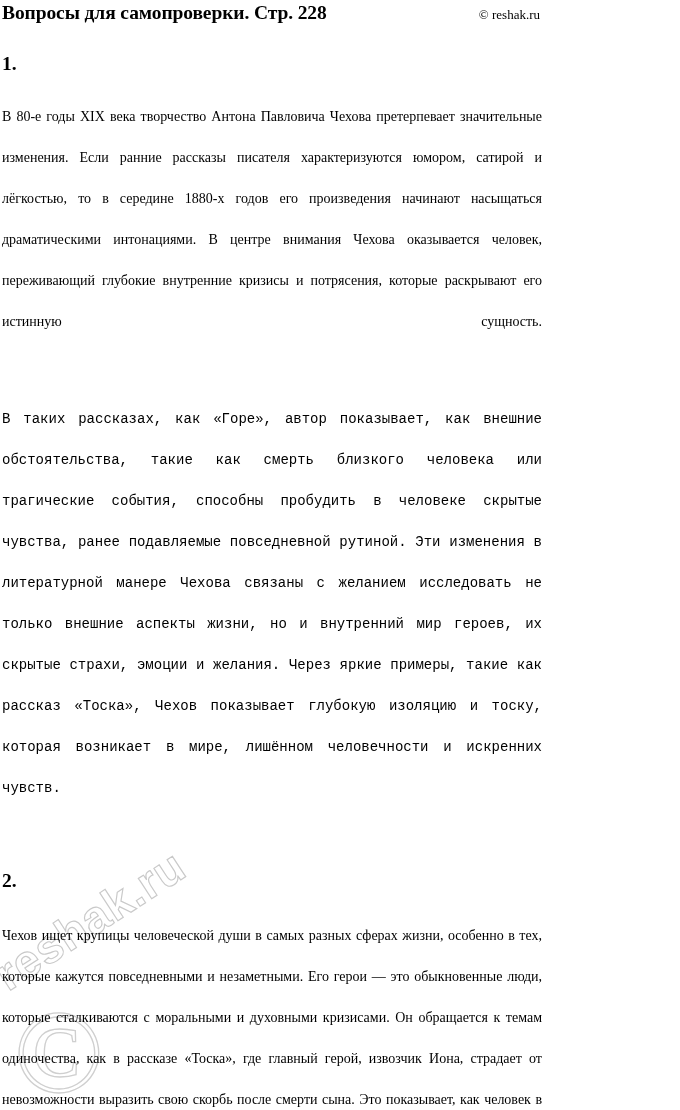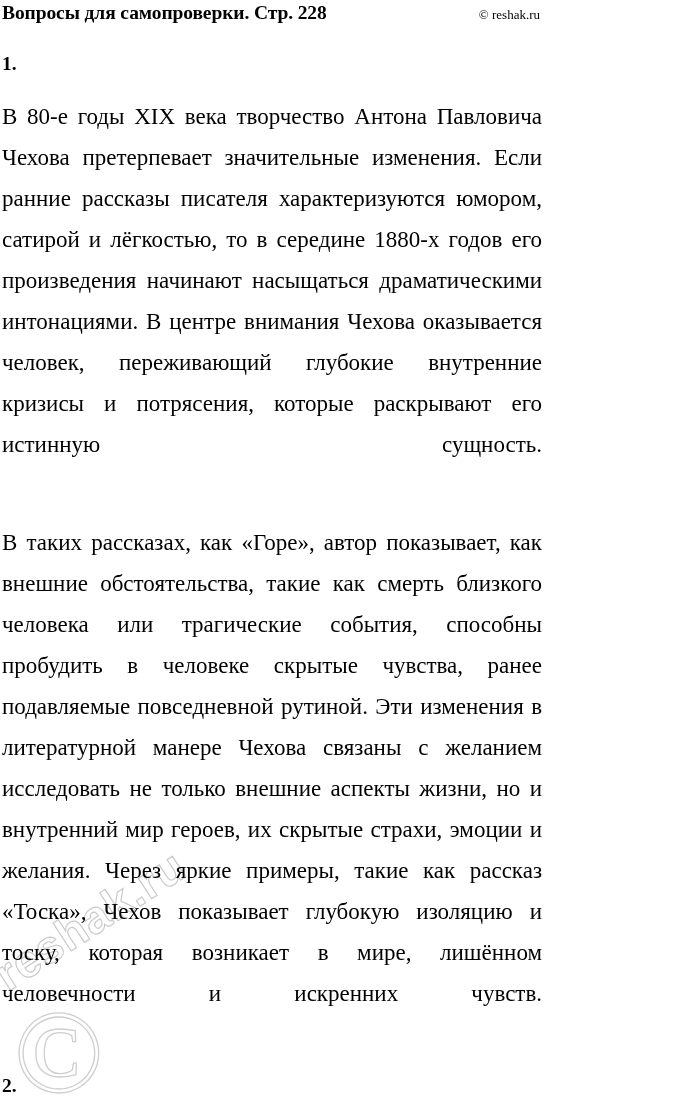--- a/index.html
+++ b/index.html
@@ -55,31 +55,31 @@
     font-weight: bold;
     line-height: 41px;
     margin: 0;
     padding: 0;
   }
   .section-number.first { margin-top: 13px; }
   .section-number.second { margin-top: 10px; }
 
   
   .para {
-    font-size: 23px;
+    font-size: 14px;
     line-height: 41px;
     text-align: justify;
     text-justify: inter-word;
     margin: 0;
     padding: 0;
     hyphens: none;
     word-spacing: 0.2px;
   }
   .para.p1 { margin-top: 12px; }
-  .para.p2 { margin-top: 16px; }
+  .para.p2 { margin-top: 16px; font-family: Liberation Mono, monospace; }
   .para.p3 { margin-top: 14px; }
 
   
   .para::after {
     content: "";
     display: inline-block;
     width: 100%;
   }
 
   

